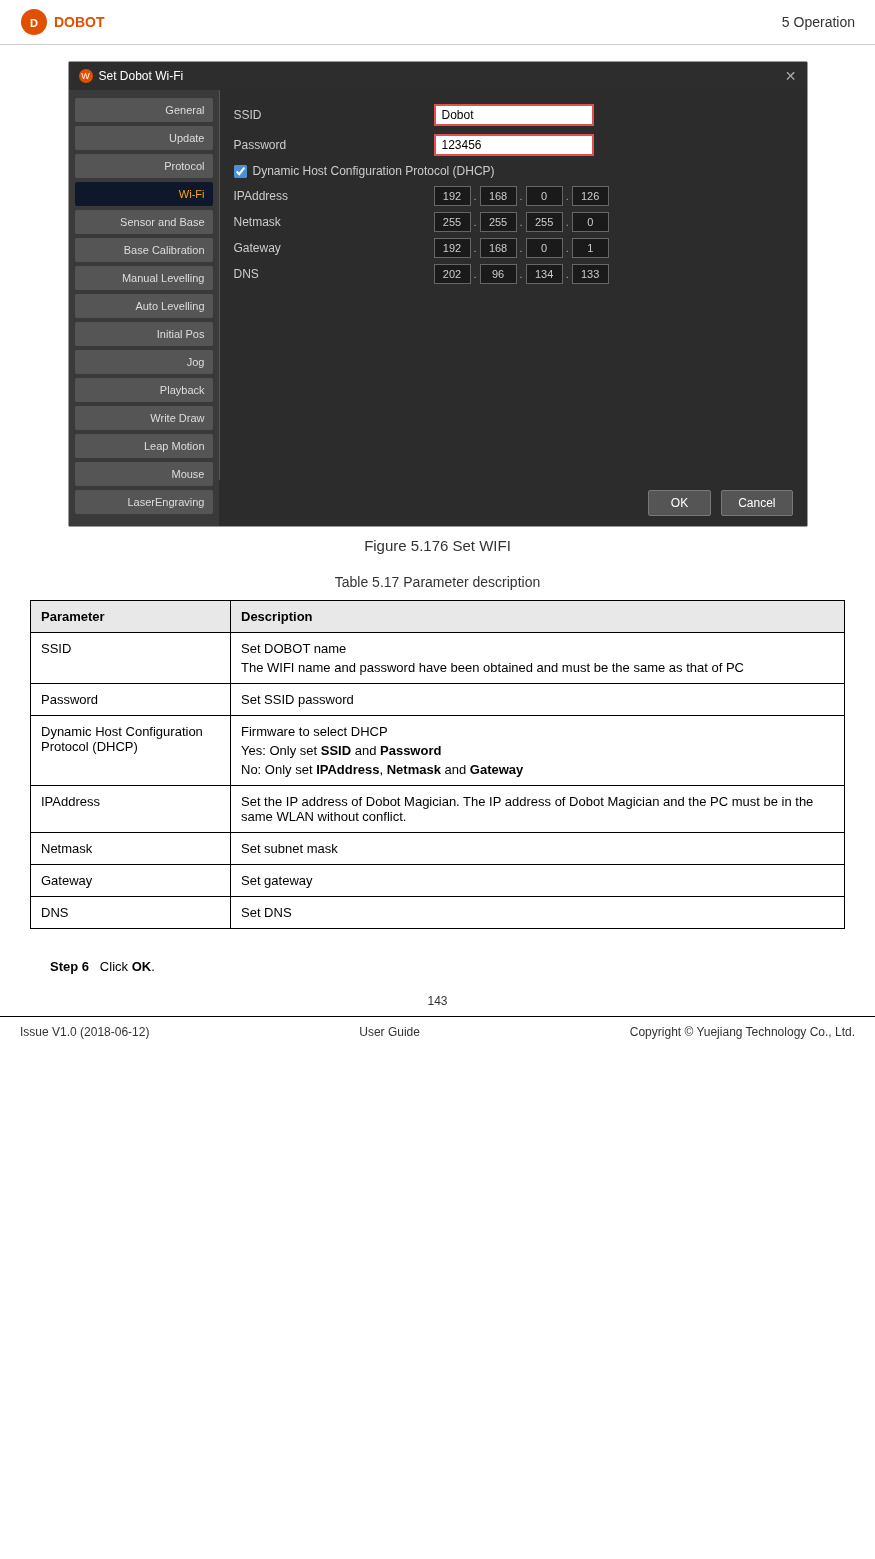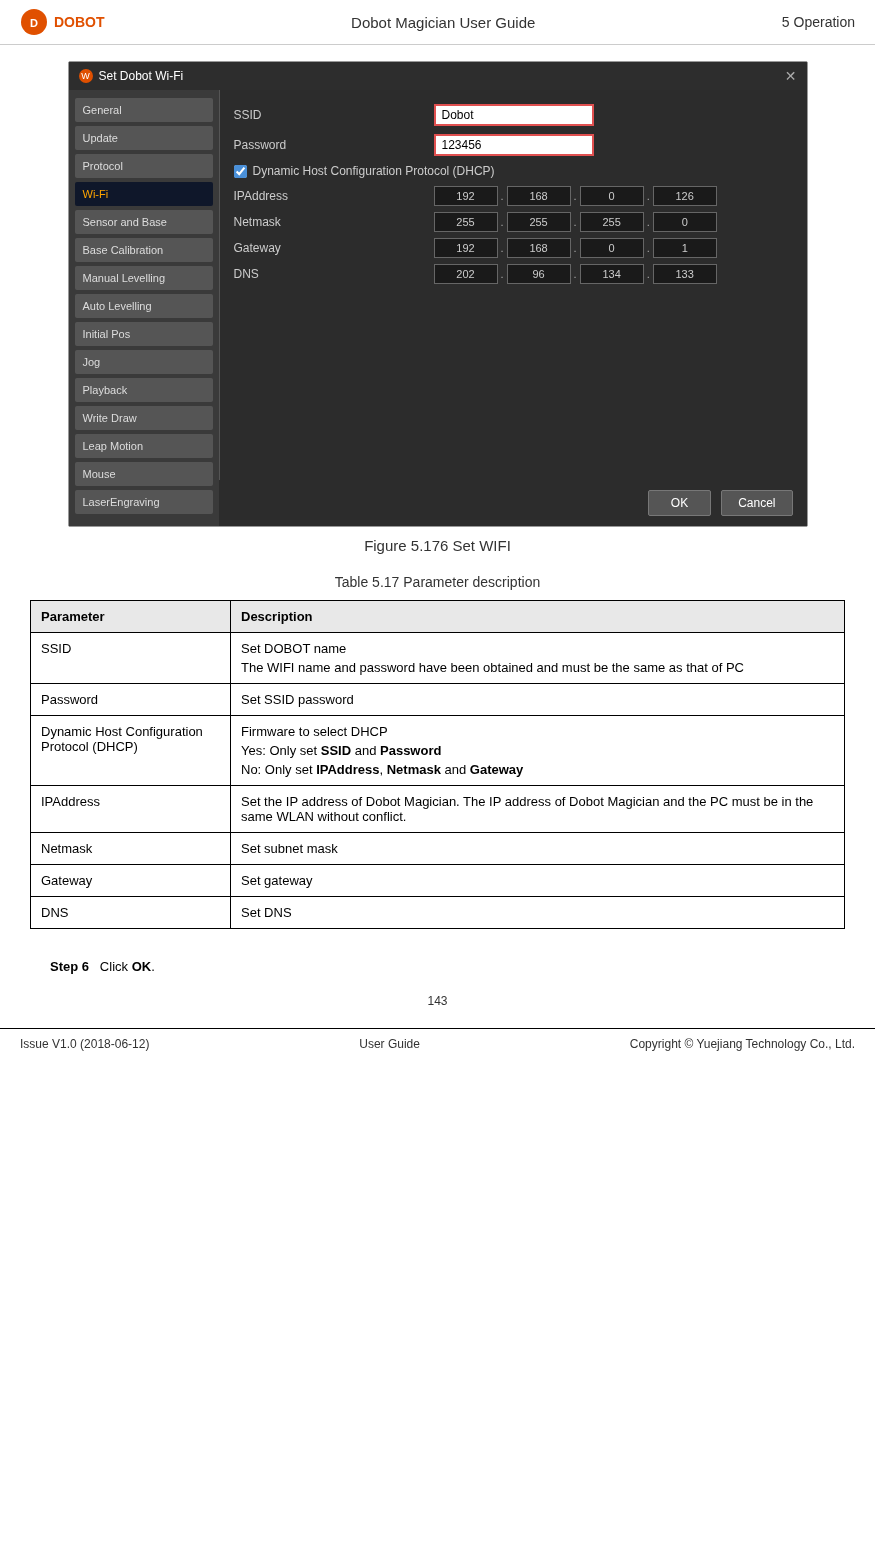--- a/index.html
+++ b/index.html
@@ -93,21 +93,21 @@
     .nav-btn {
       display: block;
       width: 100%;
       padding: 6px 8px;
       margin-bottom: 4px;
       background: #555;
       color: #ddd;
       border: none;
       border-radius: 2px;
       font-size: 11px;
-      text-align: left;
+      text-align: right;
       cursor: pointer;
     }
     .nav-btn.active {
       color: #ffa500;
       background: #0f172a;
     }
 
     
     .main-panel {
       flex: 1;
@@ -168,21 +168,21 @@
     }
     .ip-fields {
       display: flex;
       align-items: center;
       gap: 2px;
     }
     .ip-octet {
       background: #1a1a1a;
       border: 1px solid #666;
       color: #ccc;
-      width: 64px;
+      width: 37px;
       height: 20px;
       font-size: 11px;
       text-align: center;
       padding: 1px 3px;
     }
     .ip-dot {
       color: #aaa;
       font-size: 11px;
       padding: 0 1px;
     }
@@ -260,21 +260,21 @@
     }
 
     
     .page-footer {
       border-top: 1px solid #000;
       padding: 8px 20px;
       display: flex;
       justify-content: space-between;
       font-size: 12px;
       color: #333;
-      margin-top: 20px;
+      margin-top: 8px;
     }
     .step-section {
       padding: 10px 20px 0 20px;
       font-size: 13px;
     }
     .step-section .step-text {
       font-size: 13px;
     }
     .page-number {
       text-align: center;
@@ -299,21 +299,20 @@
 <body>
 
 <div class="page-header">
   <div class="logo-area">
     <svg class="logo-icon" viewBox="0 0 28 28" fill="none">
       <circle cx="14" cy="14" r="13" fill="#e05000"></circle>
       <text x="14" y="19" text-anchor="middle" fill="white" font-size="11" font-weight="bold">D</text>
     </svg>
     <span class="logo-text">DOBOT</span>
   </div>
-  <div class="header-title">Dobot Magician User Guide</div>
   <div class="header-chapter">5 Operation</div>
 </div>
 
 <div class="page-content">
 
   <div class="dialog-screenshot">
 
     <div class="dialog-title-bar">
       <div class="dialog-title-text">
         <span class="wifi-icon-circle">W</span>

